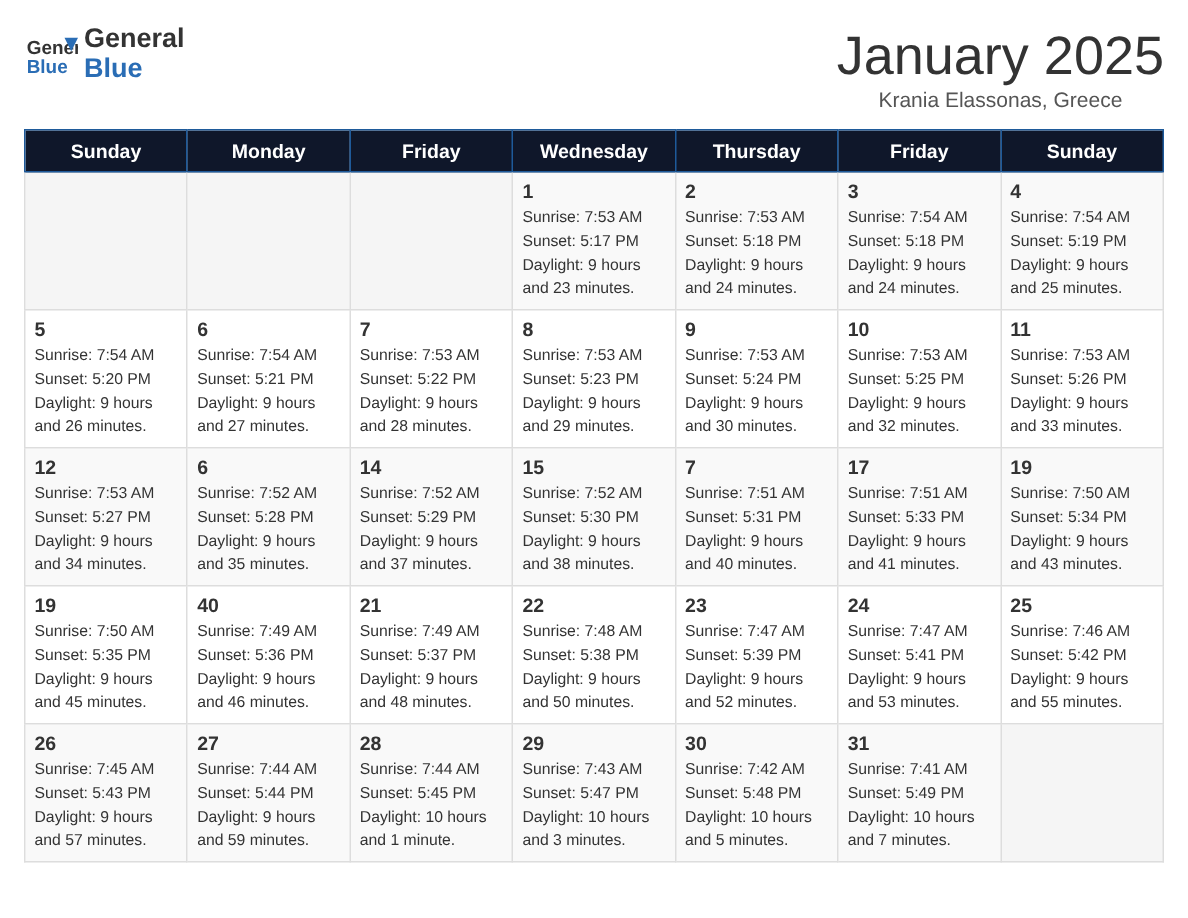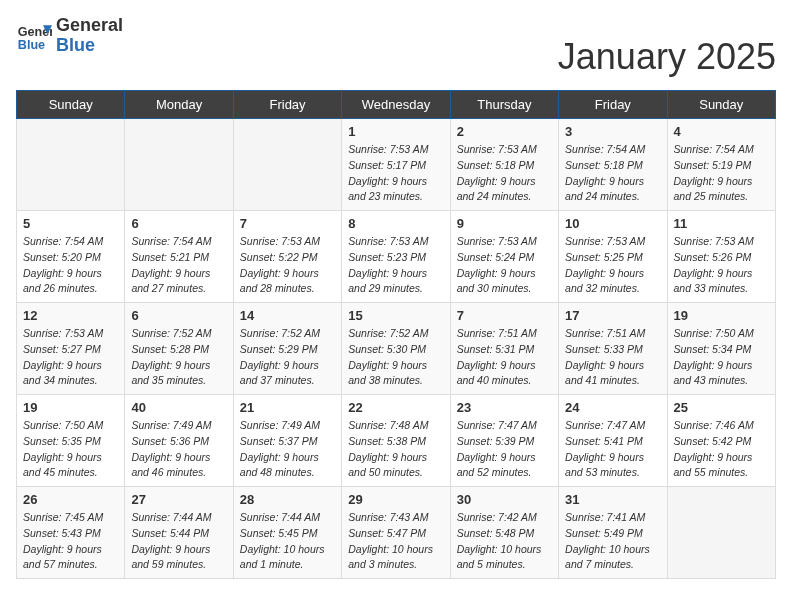--- a/index.html
+++ b/index.html
@@ -25,41 +25,40 @@
       display: flex;
       flex-direction: column;
       line-height: 1.1;
     }
     .logo-icon {
       width: 36px;
       height: 36px;
     }
     .title-block {
       text-align: center;
-      margin-top: 20px;
     }
     .month-title {
       font-size: 36px;
       font-weight: normal;
       color: #333;
     }
     .subtitle {
       font-size: 14px;
       color: #555;
     }
     .calendar {
       width: 100%;
       border-collapse: collapse;
       border: 1px solid #ccc;
     }
     .calendar th {
-      background: #404040;
+      background: #0f172a;
       color: #fff;
       font-size: 13px;
-      font-weight: normal;
+      font-weight: bold;
       text-align: center;
       padding: 6px 4px;
       border: 1px solid #1e5a9a;
     }
     .calendar td {
       vertical-align: top;
       border: 1px solid #ddd;
       padding: 5px 6px;
       width: 108px;
       min-height: 80px;
@@ -76,21 +75,20 @@
     .day-number {
       font-size: 13px;
       font-weight: bold;
       display: block;
       margin-bottom: 3px;
     }
     .day-info {
       font-size: 10.5px;
       line-height: 1.5;
       color: #333;
-      font-style: italic;
     }
     .empty-cell {
       background: #f5f5f5 !important;
     }
   </style>
 </head>
 <body>
 
 <div class="header">
   <div class="logo">
@@ -99,20 +97,21 @@
       <text x="2" y="34" font-size="14" font-weight="bold" fill="#2a6db5">Blue</text>
       <polygon points="30,8 40,8 35,18" fill="#2a6db5"></polygon>
     </svg>
     <div class="logo-text">
       <span style="font-size:18px;font-weight:bold;color:#333;">General</span>
       <span style="font-size:18px;font-weight:bold;color:#2a6db5;">Blue</span>
     </div>
   </div>
   <div class="title-block">
     <div class="month-title">January 2025</div>
+    <div class="subtitle">Krania Elassonas, Greece</div>
   </div>
 </div>
 
 <table class="calendar">
   <thead>
     <tr>
     <th>Sunday</th>
         <th>Monday</th>
         <th>Friday</th>
         <th>Wednesday</th>

